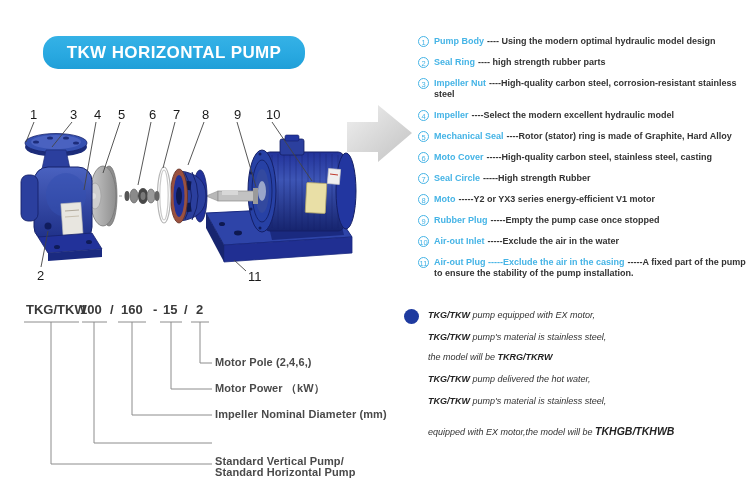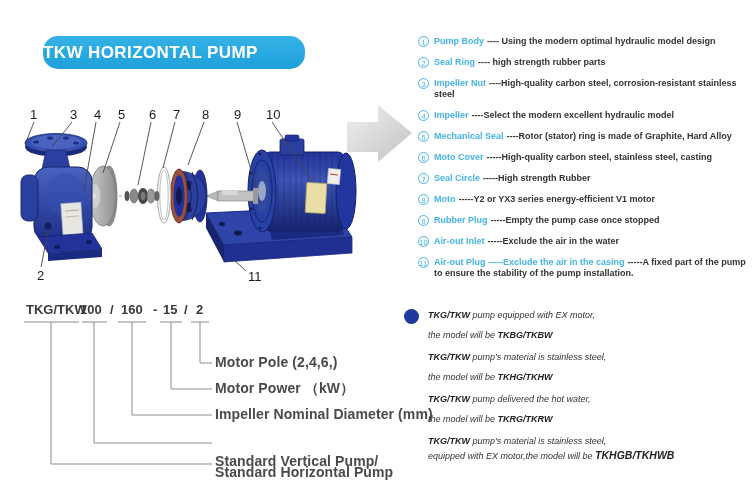--- a/index.html
+++ b/index.html
@@ -2,35 +2,35 @@
 <html><head>
 <meta charset="utf-8">
 <style>
   html,body{margin:0;padding:0;background:#ffffff;}
   body{font-family:"Liberation Sans", sans-serif;}
   #page{position:relative;width:756px;height:500px;background:#ffffff;overflow:hidden;}
 
   
   .ribbon{position:absolute;left:43px;top:36px;width:262px;height:33px;
     background:linear-gradient(180deg,#35b2e6 0%,#29a9e1 55%,#1f9fd8 100%);
-    border-radius:15px;display:flex;align-items:center;justify-content:flex-start;}
+    border-radius:15px;display:flex;align-items:center;justify-content:center;}
   .ribbon span{color:#ffffff;font-weight:bold;font-size:17px;letter-spacing:.4px;}
 
   
   .parts{position:absolute;left:418px;top:36px;width:336px;}
   .pitem{display:flex;gap:5px;margin-bottom:10px;font-size:9px;line-height:11px;}
   .pbadge{flex:0 0 auto;width:11px;height:11px;border:1px solid #45b4e6;border-radius:50%;
     color:#45b4e6;font-size:7.5px;line-height:11px;text-align:center;box-sizing:border-box;}
   .ptext{color:#333;font-weight:bold;}
   .pname{color:#45b4e6;margin-right:3px;}
   .pdesc{color:#333;}
 
   
   .mseg{position:absolute;font-size:13px;font-weight:bold;color:#3a3a3a;top:302px;}
-  .mlabel{position:absolute;left:215px;font-size:14px;font-weight:bold;color:#4a4a4a;line-height:11px;letter-spacing:.1px;}
+  .mlabel{position:absolute;left:215px;font-size:11px;font-weight:bold;color:#4a4a4a;line-height:11px;letter-spacing:.1px;}
 
   
   .notes{position:absolute;left:428px;top:309px;width:322px;font-size:9px;line-height:12px;color:#333;}
   .nline{white-space:nowrap;font-style:italic;}
   .nb{font-weight:bold;color:#222;}
   .nbig{font-size:10.5px;}
   .dot{position:absolute;left:404px;top:309px;width:15px;height:15px;border-radius:50%;background:#1e3a9f;}
 
   svg text{font-family:"Liberation Sans",sans-serif;}
 </style>
@@ -284,22 +284,20 @@
   <span class="mlabel" style="top:383px">Motor Power （kW）</span>
   <span class="mlabel" style="top:409px">Impeller Nominal Diameter (mm)</span>
   <span class="mlabel" style="top:456px">
     <span>Standard Vertical Pump/</span><br>
     <span>Standard  Horizontal Pump</span>
   </span>
 
   <div class="dot"></div>
   <div class="notes">
     <div class="nline" style="margin-top:0"><span class="nb">TKG/TKW</span><span> pump equipped with EX motor,</span><span class="nb"></span></div>
-    <div class="nline" style="margin-top:8px"><span class="nb"></span><span>the model will be </span><span class="nb">TKBG/TKBW</span></div>
     <div class="nline" style="margin-top:10px"><span class="nb">TKG/TKW</span><span> pump's material is stainless steel,</span><span class="nb"></span></div>
-    <div class="nline" style="margin-top:8px"><span class="nb"></span><span>the model will be </span><span class="nb">TKHG/TKHW</span></div>
+    <div class="nline" style="margin-top:8px"><span class="nb"></span><span>the model will be </span><span class="nb">TKRG/TKRW</span></div>
     <div class="nline" style="margin-top:10px"><span class="nb">TKG/TKW</span><span> pump delivered the hot water,</span><span class="nb"></span></div>
-    <div class="nline" style="margin-top:8px"><span class="nb"></span><span>the model will be </span><span class="nb">TKRG/TKRW</span></div>
     <div class="nline" style="margin-top:10px"><span class="nb">TKG/TKW</span><span> pump's material is stainless steel,</span><span class="nb"></span></div>
-    <div class="nline" style="margin-top:2px"><span class="nb"></span><span>equipped with EX motor,the model will be </span><span class="nb nbig">TKHGB/TKHWB</span></div>
+    <div class="nline" style="margin-top:18px"><span class="nb"></span><span>equipped with EX motor,the model will be </span><span class="nb nbig">TKHGB/TKHWB</span></div>
   </div>
 
 </div>
 
 </body></html>

